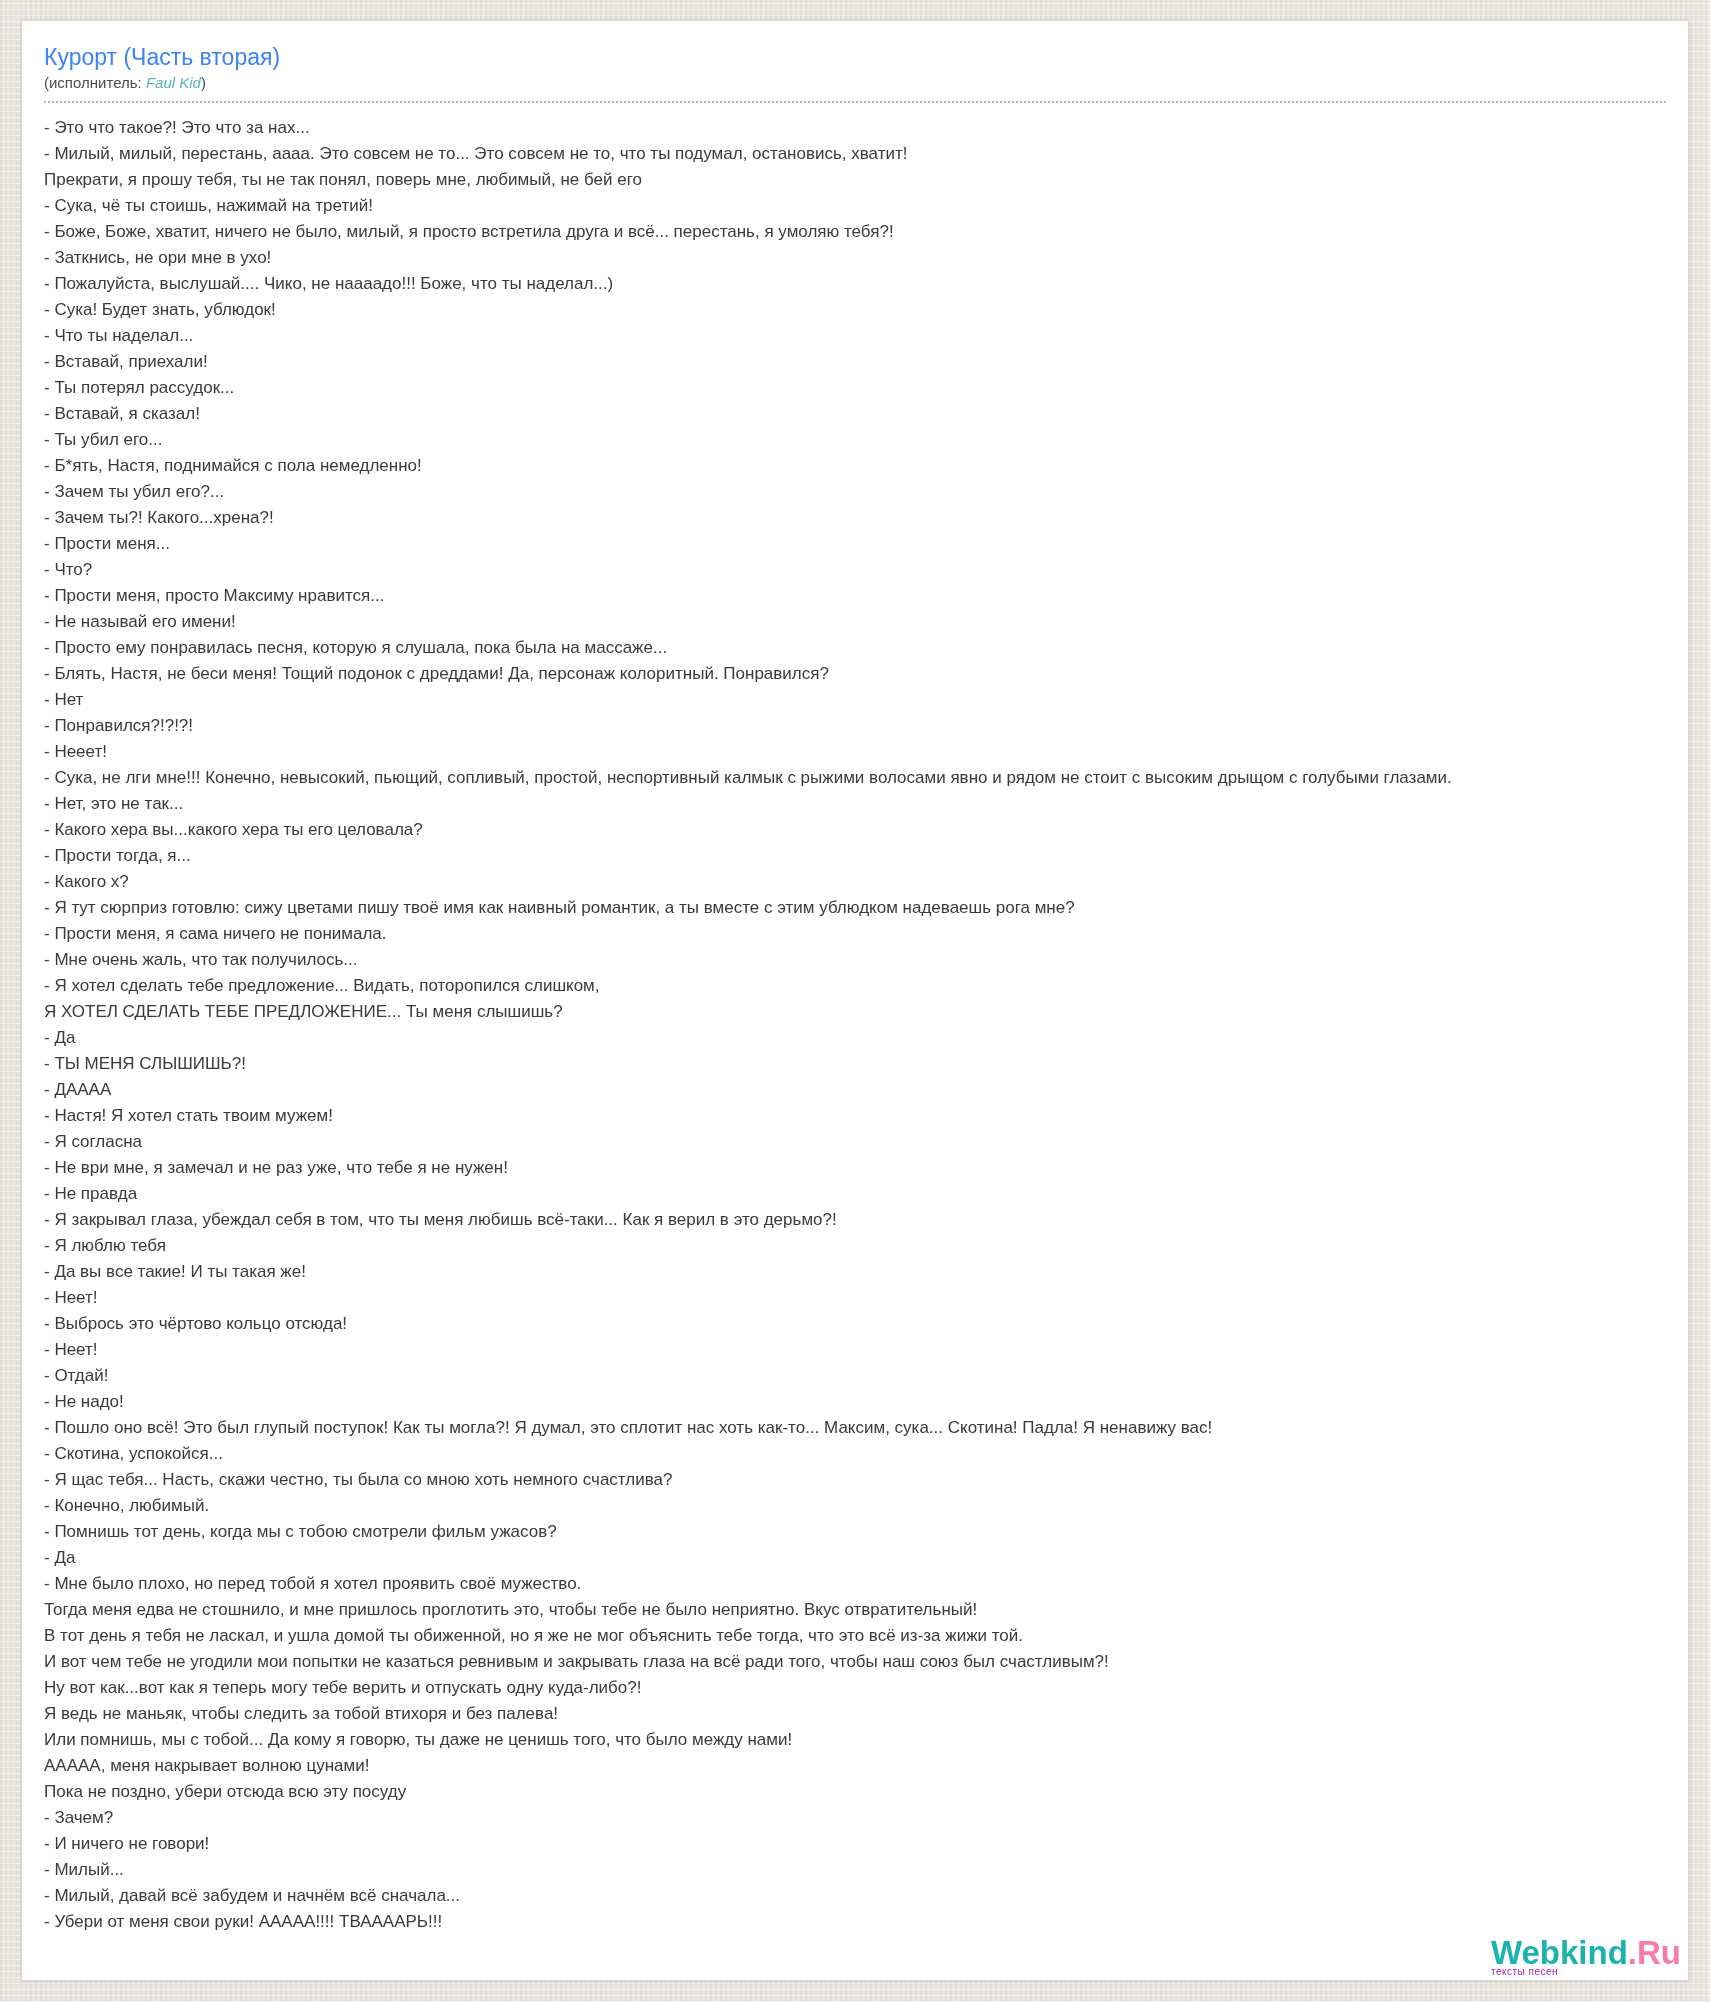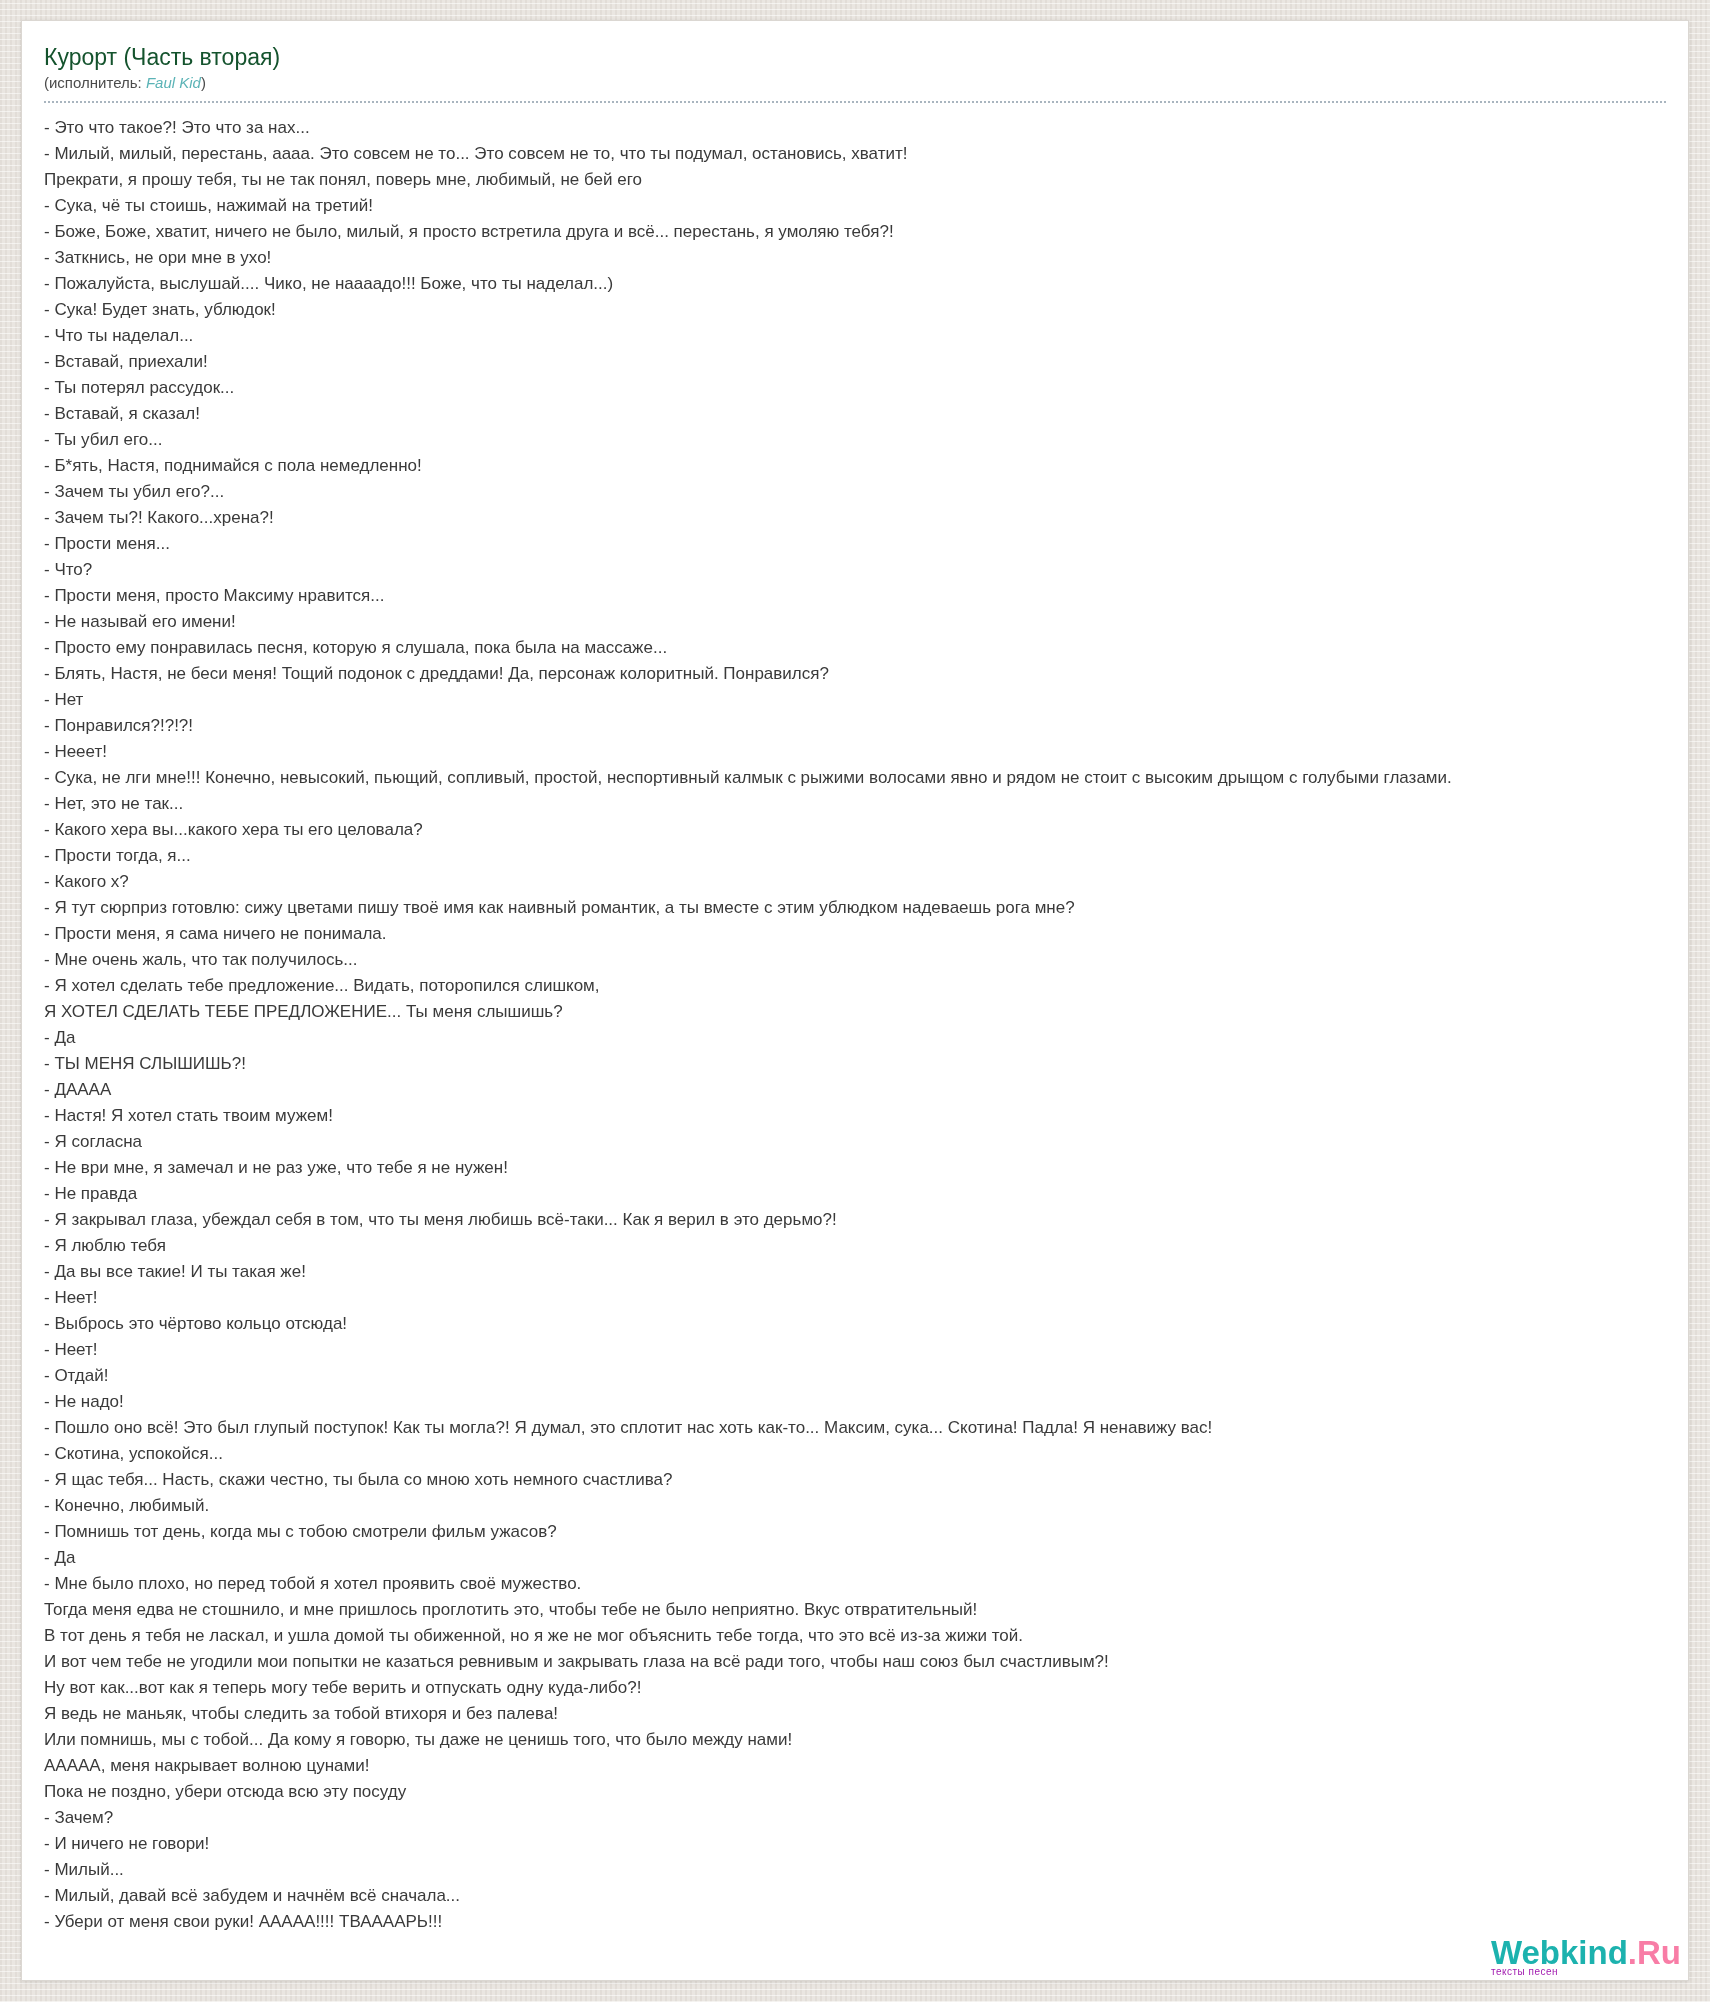--- a/index.html
+++ b/index.html
@@ -16,21 +16,21 @@
     position: absolute; left: 21px; top: 20px;
     width: 1668px; height: 1961px; box-sizing: border-box;
     background: #ffffff;
     border: 1px solid #dbd7d2;
     box-shadow: 0 1px 4px rgba(0,0,0,0.10);
     padding: 23px 22px;
     overflow: hidden;
   }
   .title {
     margin: 0; font-size: 23px; font-weight: 400;
-    color: #14532d; line-height: 1.15;
+    color: #3b82f6; line-height: 1.15;
   }
   .subtitle {
     margin-top: 4px; font-size: 15px; color: #4b4b4b;
     padding-bottom: 9px;
     border-bottom: 2px dotted #a9b5bf;
     line-height: 1.2;
   }
   .artist { color: #5bb3b6; text-decoration: none; cursor: pointer; font-style: italic; }
   .lyrics {
     margin-top: 12px;

